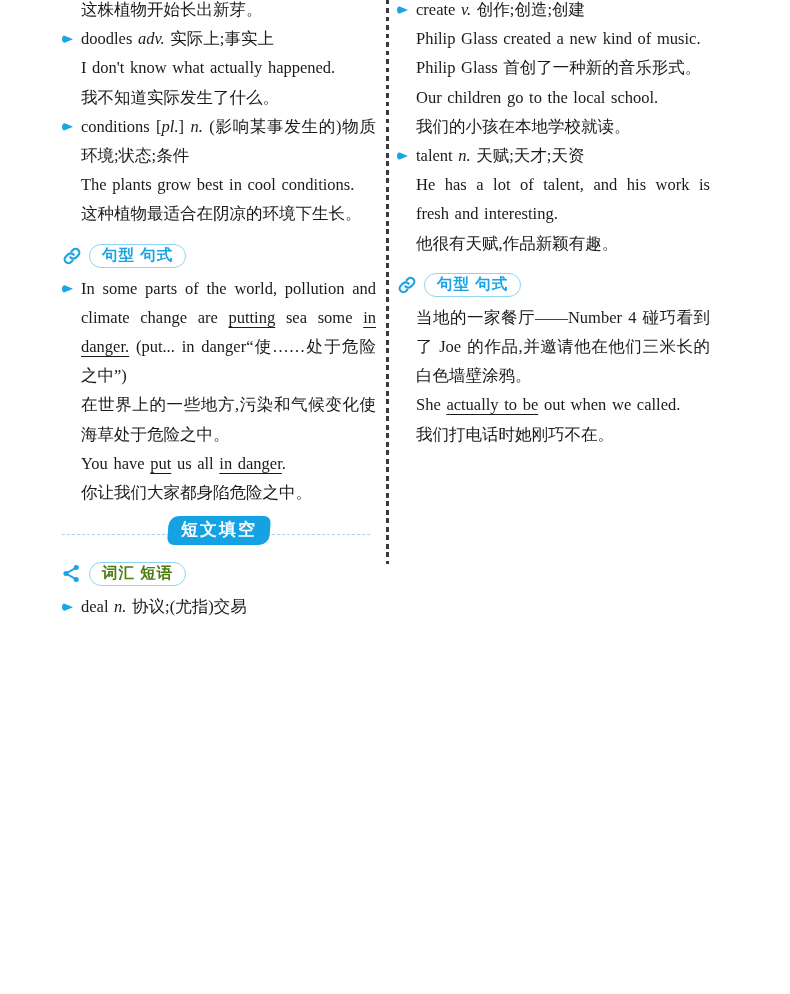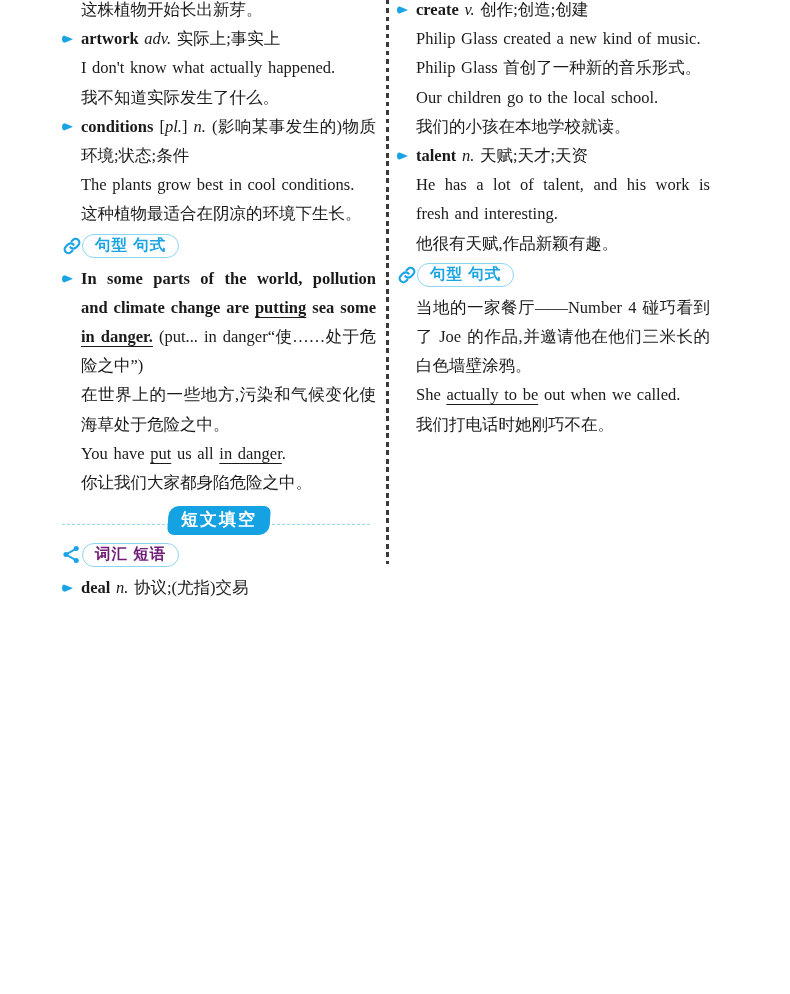--- a/index.html
+++ b/index.html
@@ -15,31 +15,31 @@
   .divider{
     position:absolute;left:386px;top:0;width:2.5px;height:564px;
     background:repeating-linear-gradient(to bottom,#3a3a3a 0 4.5px,transparent 4.5px 8.5px);
   }
   .p{
     position:relative;margin:0;padding-left:19px;
     font-size:16.5px;line-height:29.2px;
     text-align:justify;text-justify:inter-word;
     word-spacing:1.5px;
   }
-  .p .b{font-weight:bold;}
+  .p .b{font-weight:normal;}
   .p .i{font-style:italic;}
   .p .u{text-decoration:underline;text-underline-offset:4px;text-decoration-thickness:1.2px;}
   .blt{
     position:absolute;left:0;top:11px;width:11px;height:8px;
     clip-path:polygon(0 12%,14% 0,100% 50%,14% 100%,0 88%);
     border-radius:4px;
   }
   .badge-row{
-    position:relative;display:flex;align-items:center;
-    margin:5px 0 6px 0;height:24px;
+    position:relative;display:flex;align-items:center;gap:7px;
+    margin:15px 0 6px 0;height:24px;
   }
   .badge-icon{width:20px;height:20px;flex:0 0 auto;display:inline-flex;}
   .pill{
     display:inline-block;border:1.6px solid #8ed5f4;border-radius:13px;
     padding:0px 12px 2px 12px;font-size:15.5px;font-weight:bold;
     letter-spacing:1px;line-height:20px;
     font-family:"Liberation Sans","DejaVu Sans",sans-serif;
   }
   .banner-row{
     position:relative;height:34px;margin:6px 0 6px 0;
@@ -58,21 +58,21 @@
   .banner>span{display:inline-block;transform:skewX(4deg);}
   svg{display:block;}
 </style>
 </head>
 <body>
 
 <div class="page">
   <div class="divider"></div>
   <div class="col col-left">
       <p class="p"><span>这株植物开始长出新芽。</span></p>
-      <p class="p"><span class="blt" style="background: rgb(27, 164, 228);"></span><span class="b">artwork</span><span> </span><span class="i">adv.</span><span>  实际上;事实上</span></p>
+      <p class="p"><span class="blt" style="background: rgb(27, 164, 228);"></span><span class="b">doodles</span><span> </span><span class="i">adv.</span><span>  实际上;事实上</span></p>
       <p class="p"><span>I don't know what actually happened.</span></p>
       <p class="p"><span>我不知道实际发生了什么。</span></p>
       <p class="p"><span class="blt" style="background: rgb(27, 164, 228);"></span><span class="b">conditions</span><span> [</span><span class="i">pl.</span><span>] </span><span class="i">n.</span><span>  (影响某事发生的)物质环境;状态;条件</span></p>
       <p class="p"><span>The plants grow best in cool conditions.</span></p>
       <p class="p"><span>这种植物最适合在阴凉的环境下生长。</span></p>
       <div class="badge-row">
         <span class="badge-icon">
           <svg width="20" height="20" viewBox="0 0 24 24" fill="none" stroke="#1ba4e4" stroke-width="3" stroke-linecap="round" stroke-linejoin="round">
             <path fill="none" stroke="#1ba4e4" stroke-width="2.6" stroke-linecap="round" stroke-linejoin="round" d="M10 13.5a4.5 4.5 0 0 0 6.6.5l2.9-2.9a4.5 4.5 0 0 0-6.4-6.4l-1.6 1.6"></path>
             <path fill="none" stroke="#1ba4e4" stroke-width="2.6" stroke-linecap="round" stroke-linejoin="round" d="M14 10.5a4.5 4.5 0 0 0-6.6-.5l-2.9 2.9a4.5 4.5 0 0 0 6.4 6.4l1.6-1.6"></path>
@@ -89,21 +89,21 @@
       </div>
       <div class="badge-row">
         <span class="badge-icon">
           <svg width="19" height="19" viewBox="0 0 24 24">
             <circle cx="18" cy="4.5" r="3.2" fill="#1ba4e4"></circle>
             <circle cx="5" cy="12" r="3.2" fill="#1ba4e4"></circle>
             <circle cx="18" cy="19.5" r="3.2" fill="#1ba4e4"></circle>
             <path d="M18 4.5 5 12l13 7.5" fill="none" stroke="#1ba4e4" stroke-width="2.4"></path>
           </svg>
         </span>
-        <span class="pill" style="color: #701a75;">词汇 短语</span>
+        <span class="pill" style="color: #4d7c0f;">词汇 短语</span>
       </div>
       <p class="p"><span class="blt" style="background: rgb(27, 164, 228);"></span><span class="b">deal</span><span> </span><span class="i">n.</span><span>  协议;(尤指)交易</span></p>
     </div>
   <div class="col col-right">
       <p class="p"><span class="blt" style="background: rgb(27, 164, 228);"></span><span class="b">create</span><span> </span><span class="i">v.</span><span>  创作;创造;创建</span></p>
       <p class="p"><span>Philip Glass created a new kind of music.</span></p>
       <p class="p"><span>Philip Glass 首创了一种新的音乐形式。</span></p>
       <p class="p"><span>Our children go to the local school.</span></p>
       <p class="p"><span>我们的小孩在本地学校就读。</span></p>
       <p class="p"><span class="blt" style="background: rgb(27, 164, 228);"></span><span class="b">talent</span><span> </span><span class="i">n.</span><span>  天赋;天才;天资</span></p>

